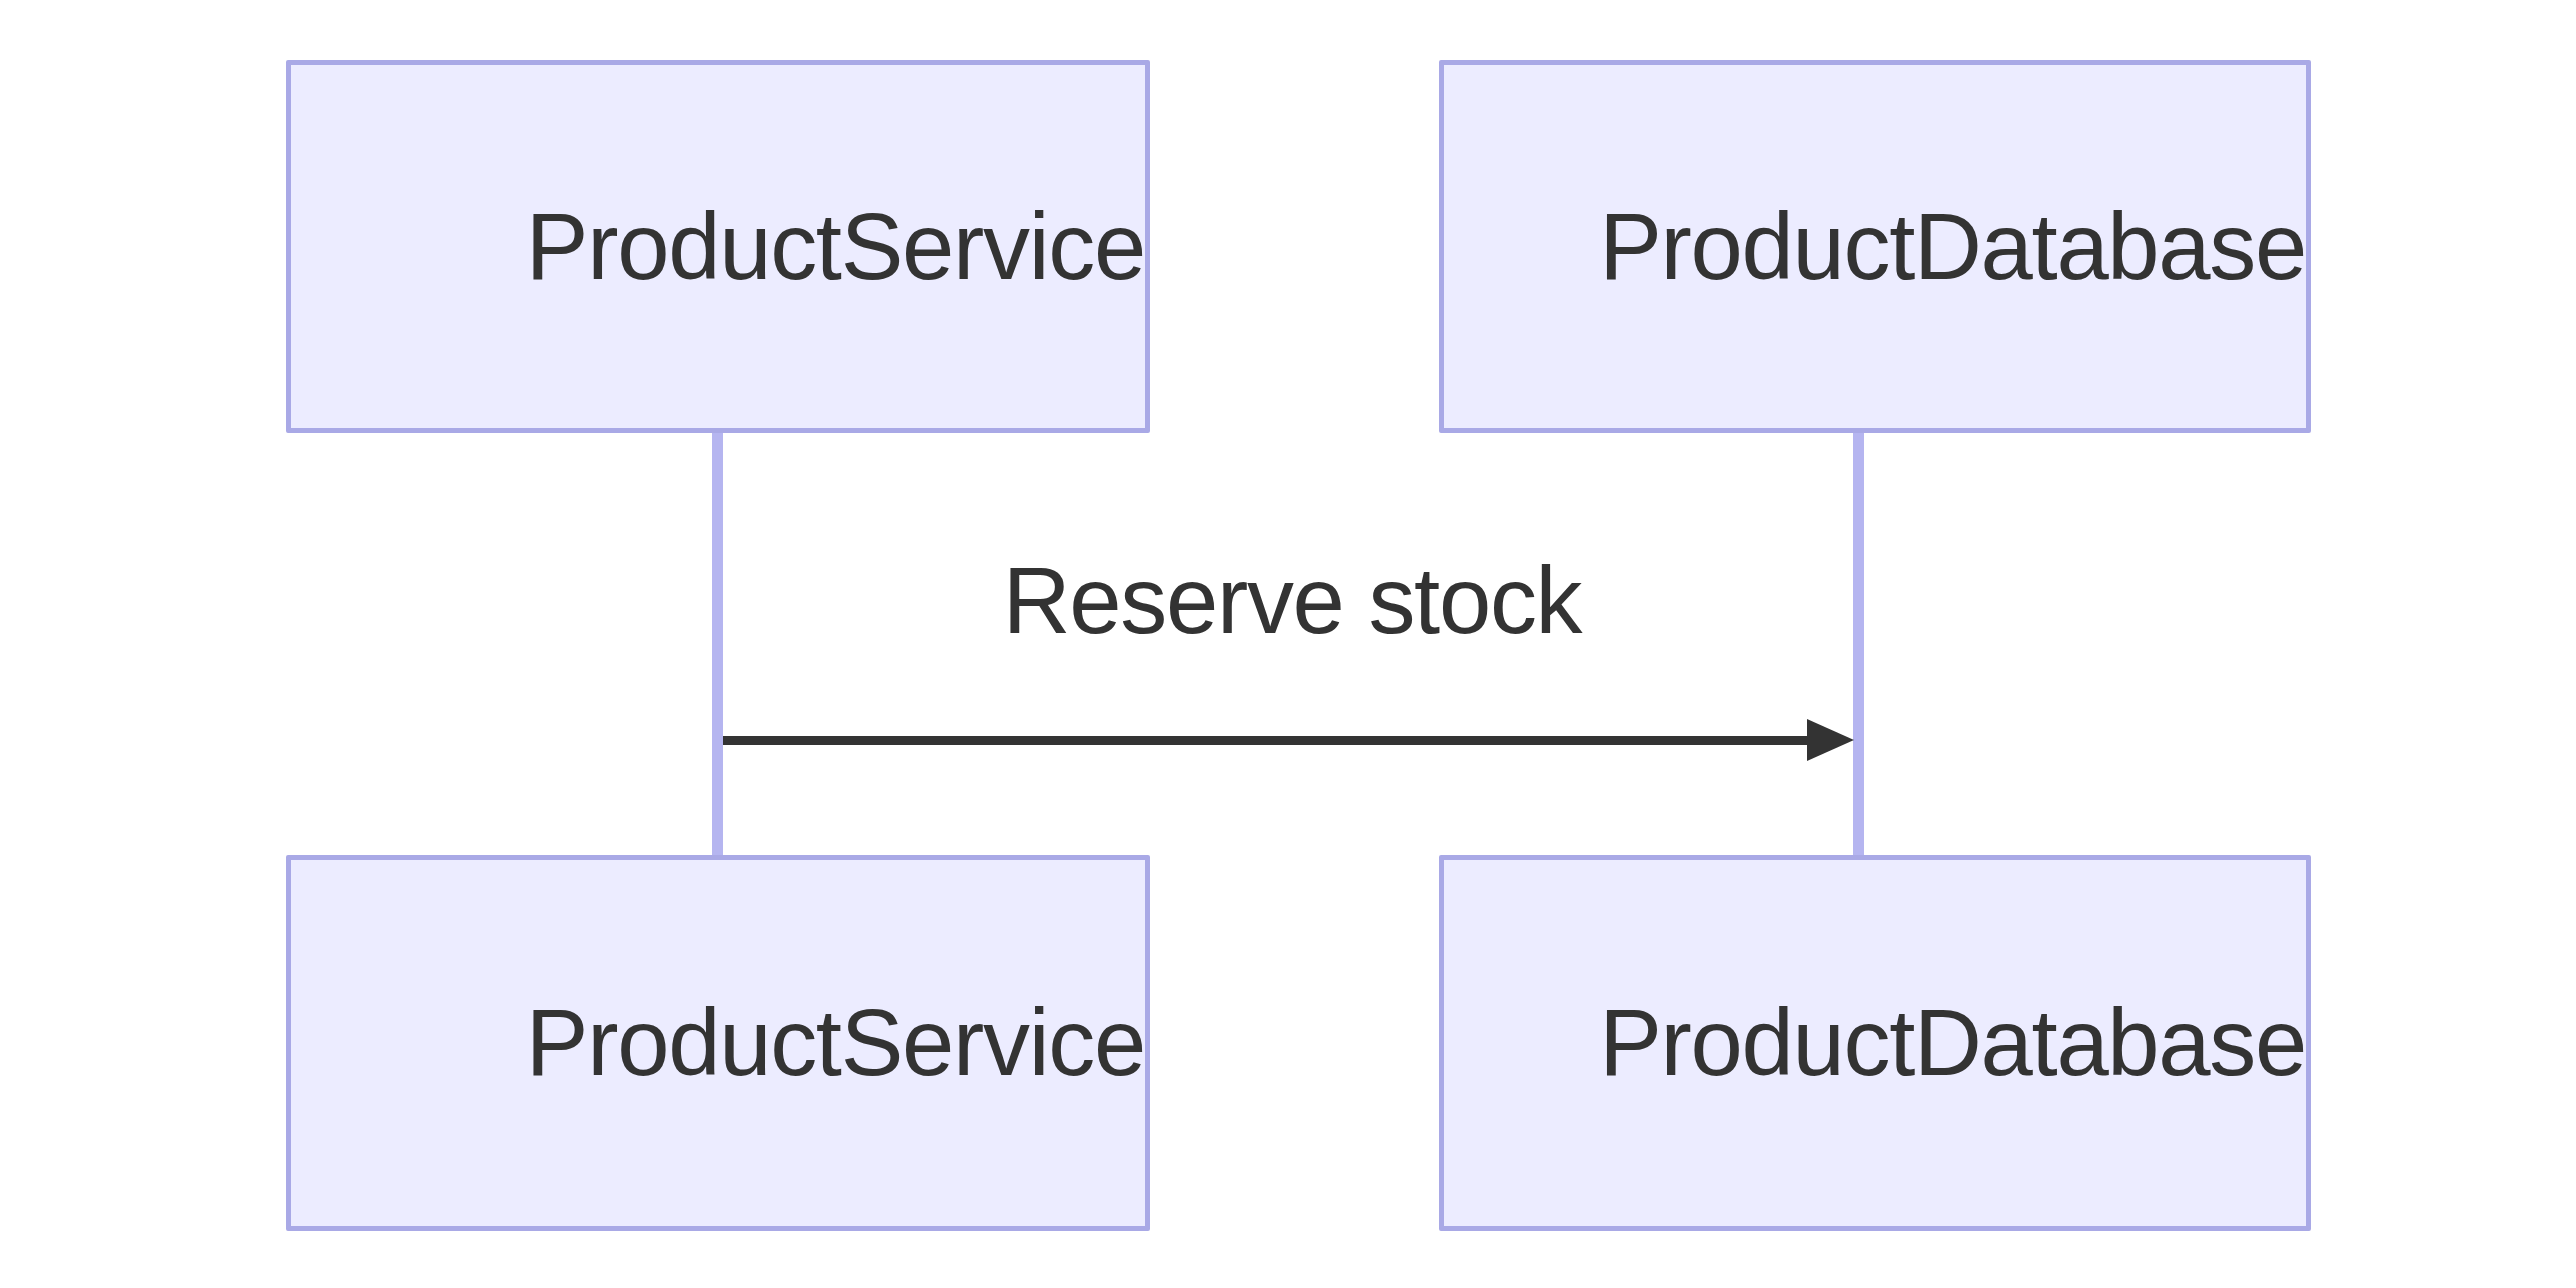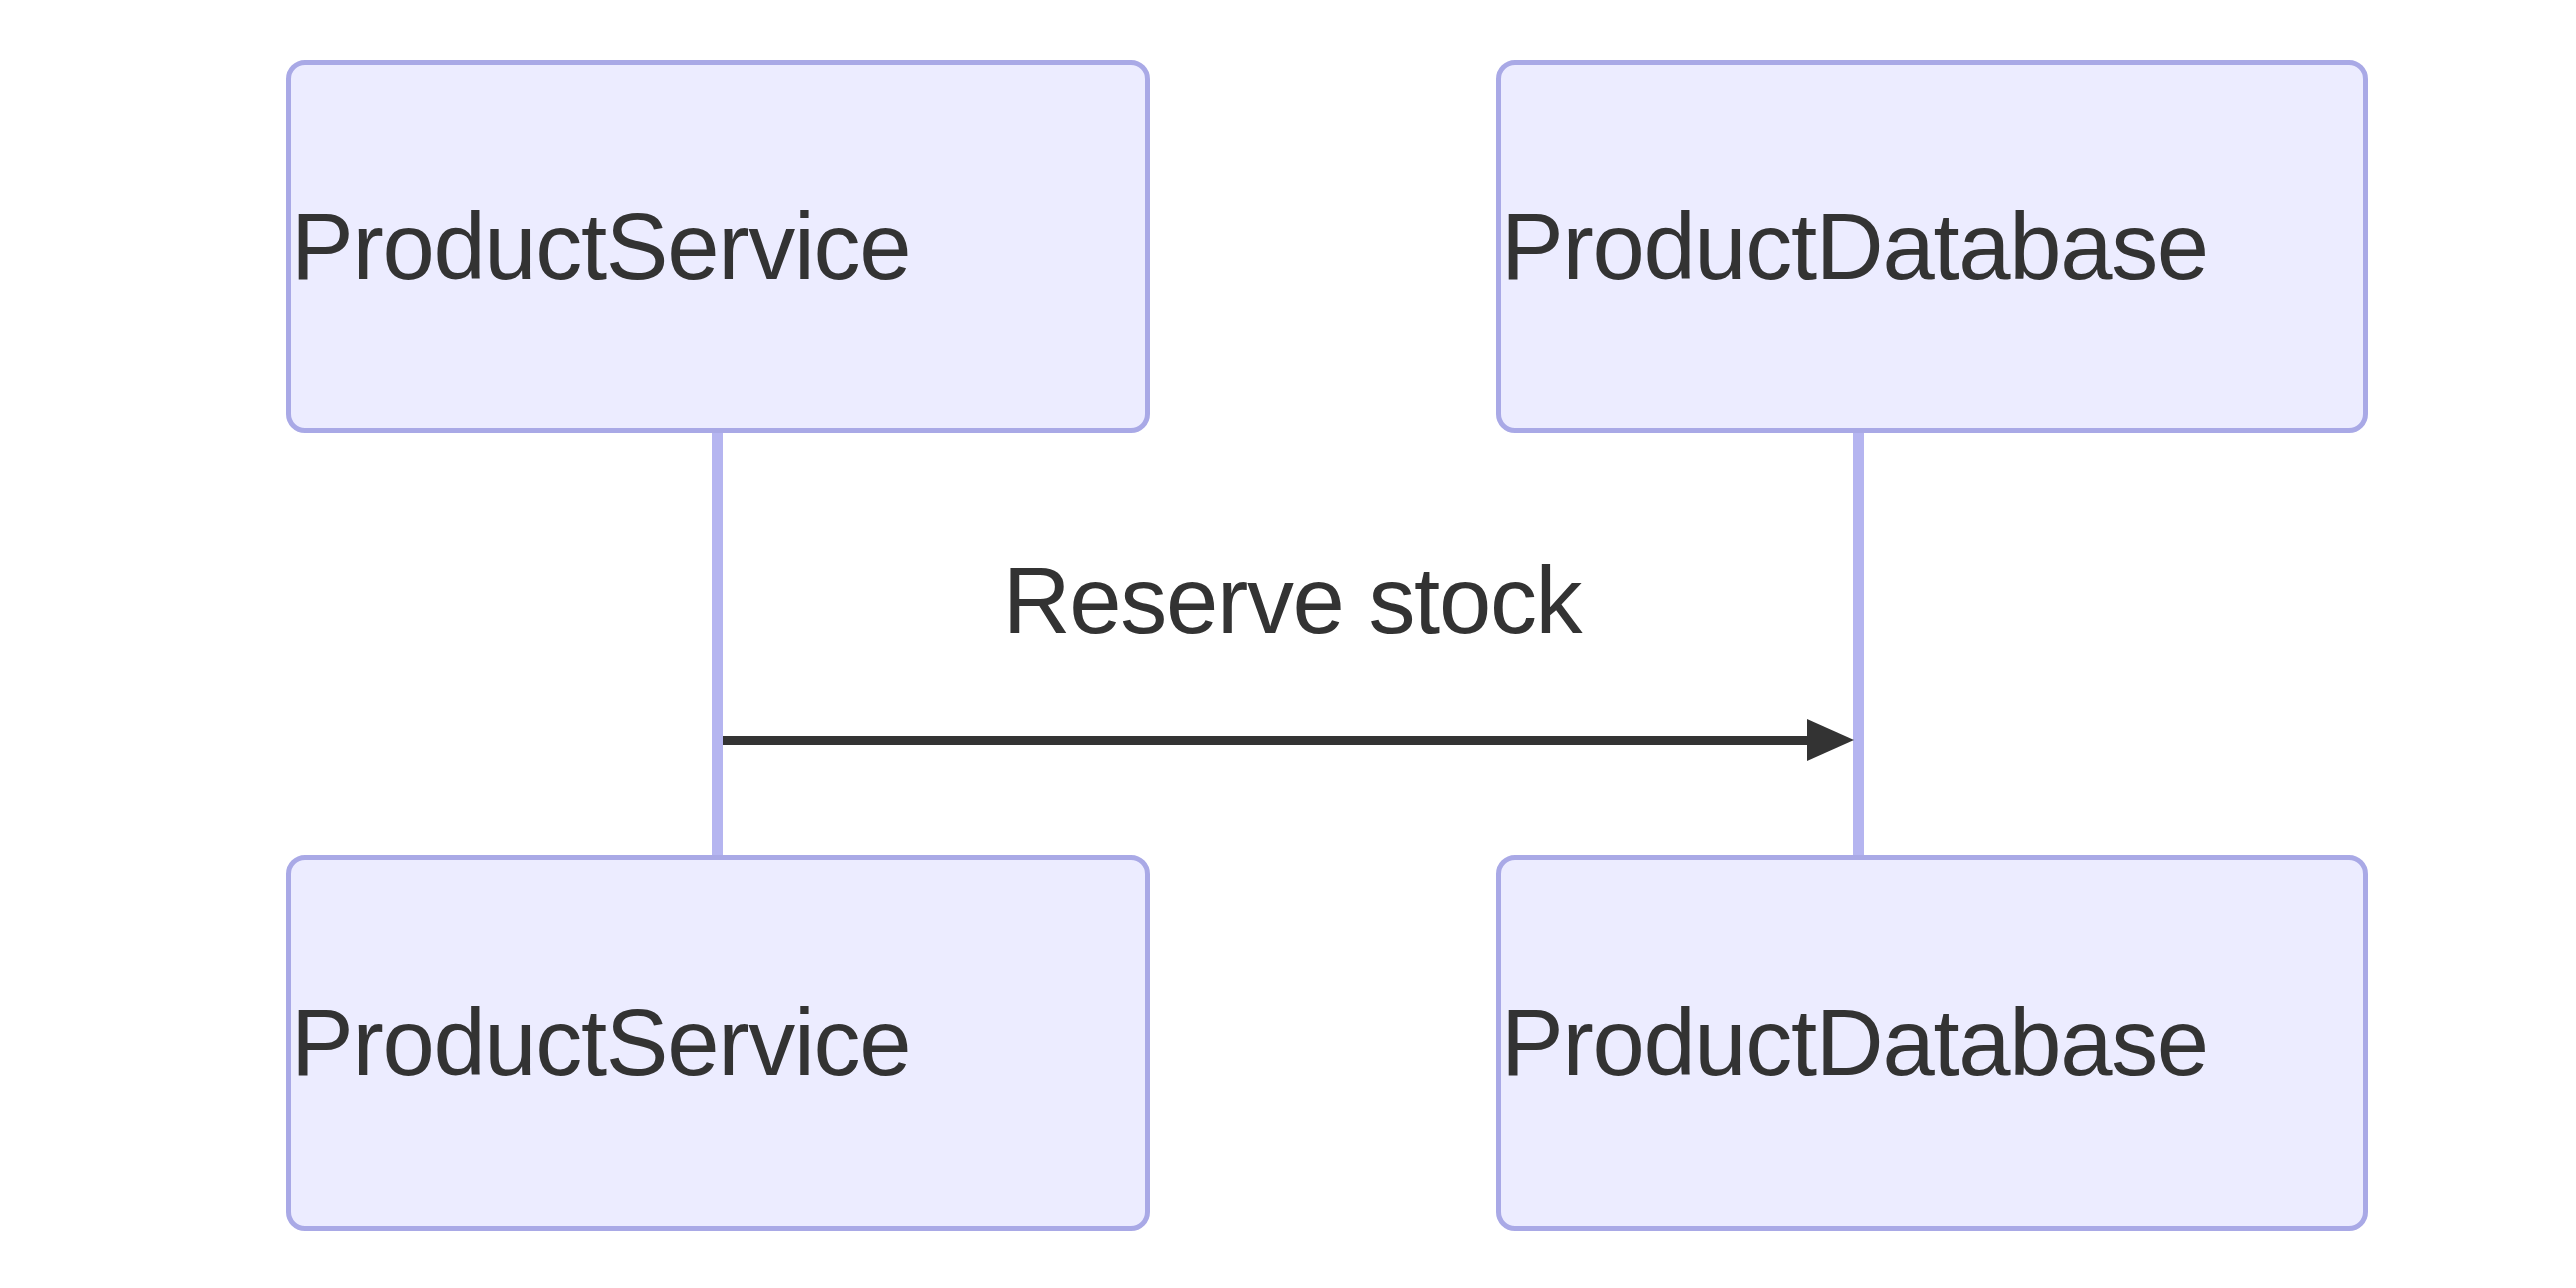--- a/index.html
+++ b/index.html
@@ -15,34 +15,34 @@
     position: relative;
     width: 2576px;
     height: 1288px;
   }
   
   .actor-box {
     position: absolute;
     box-sizing: border-box;
     background: var(--actor-fill, #ECECFF);
     border: 5.4px solid var(--actor-border, #A9A9E6);
-    border-radius: 19px;
+    border-radius: 2px;
     display: flex;
     align-items: center;
-    justify-content: flex-start;
+    justify-content: flex-end;
     z-index: 2;
   }
   .actor-box .actor-label {
     font-size: 94px;
     color: var(--text, #333333);
     letter-spacing: -1.3px;
     white-space: nowrap;
   }
   .col-service { left: 286px;  width: 864px; }
-  .col-database { left: 1496px; width: 872px; }
+  .col-database { left: 1439px; width: 872px; }
   .row-top    { top: 60px;   height: 373px; }
   .row-bottom { top: 855px; height: 376px; }
   
   .lifeline {
     position: absolute;
     top: 429px;
     height: 430px;
     width: 10.7px;
     background: var(--lifeline, #B5B5F0);
     z-index: 1;

